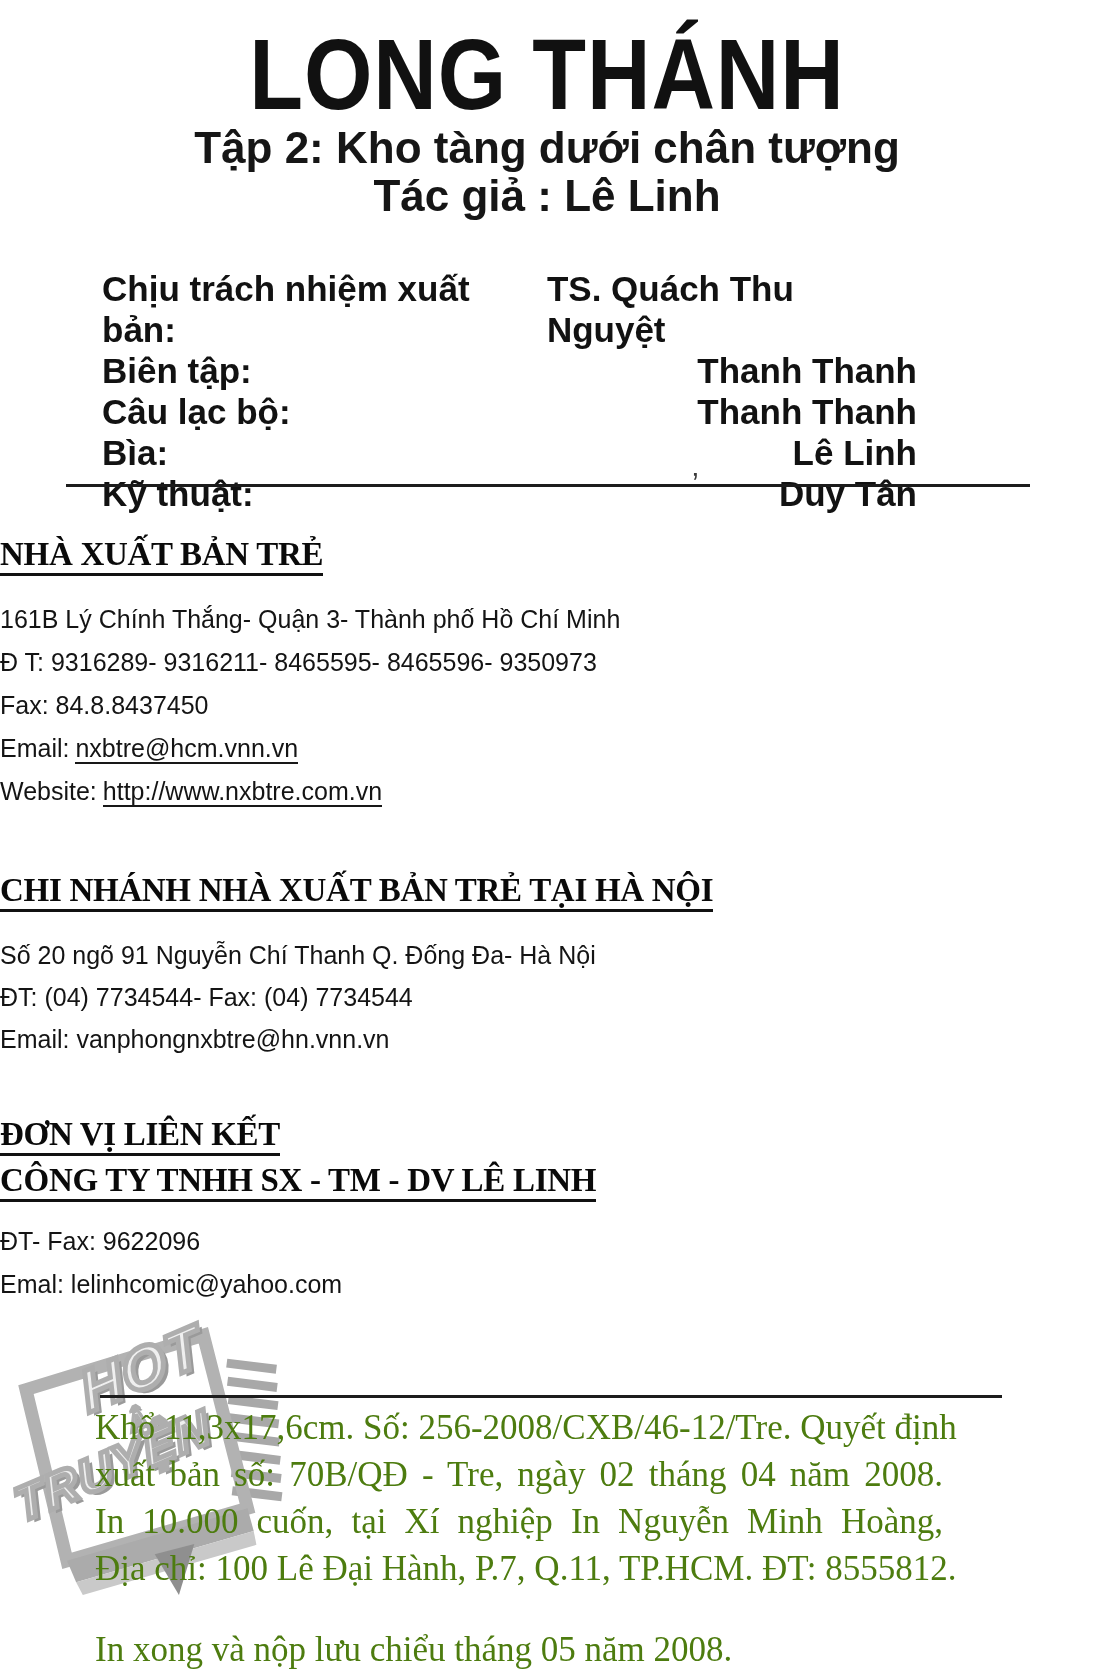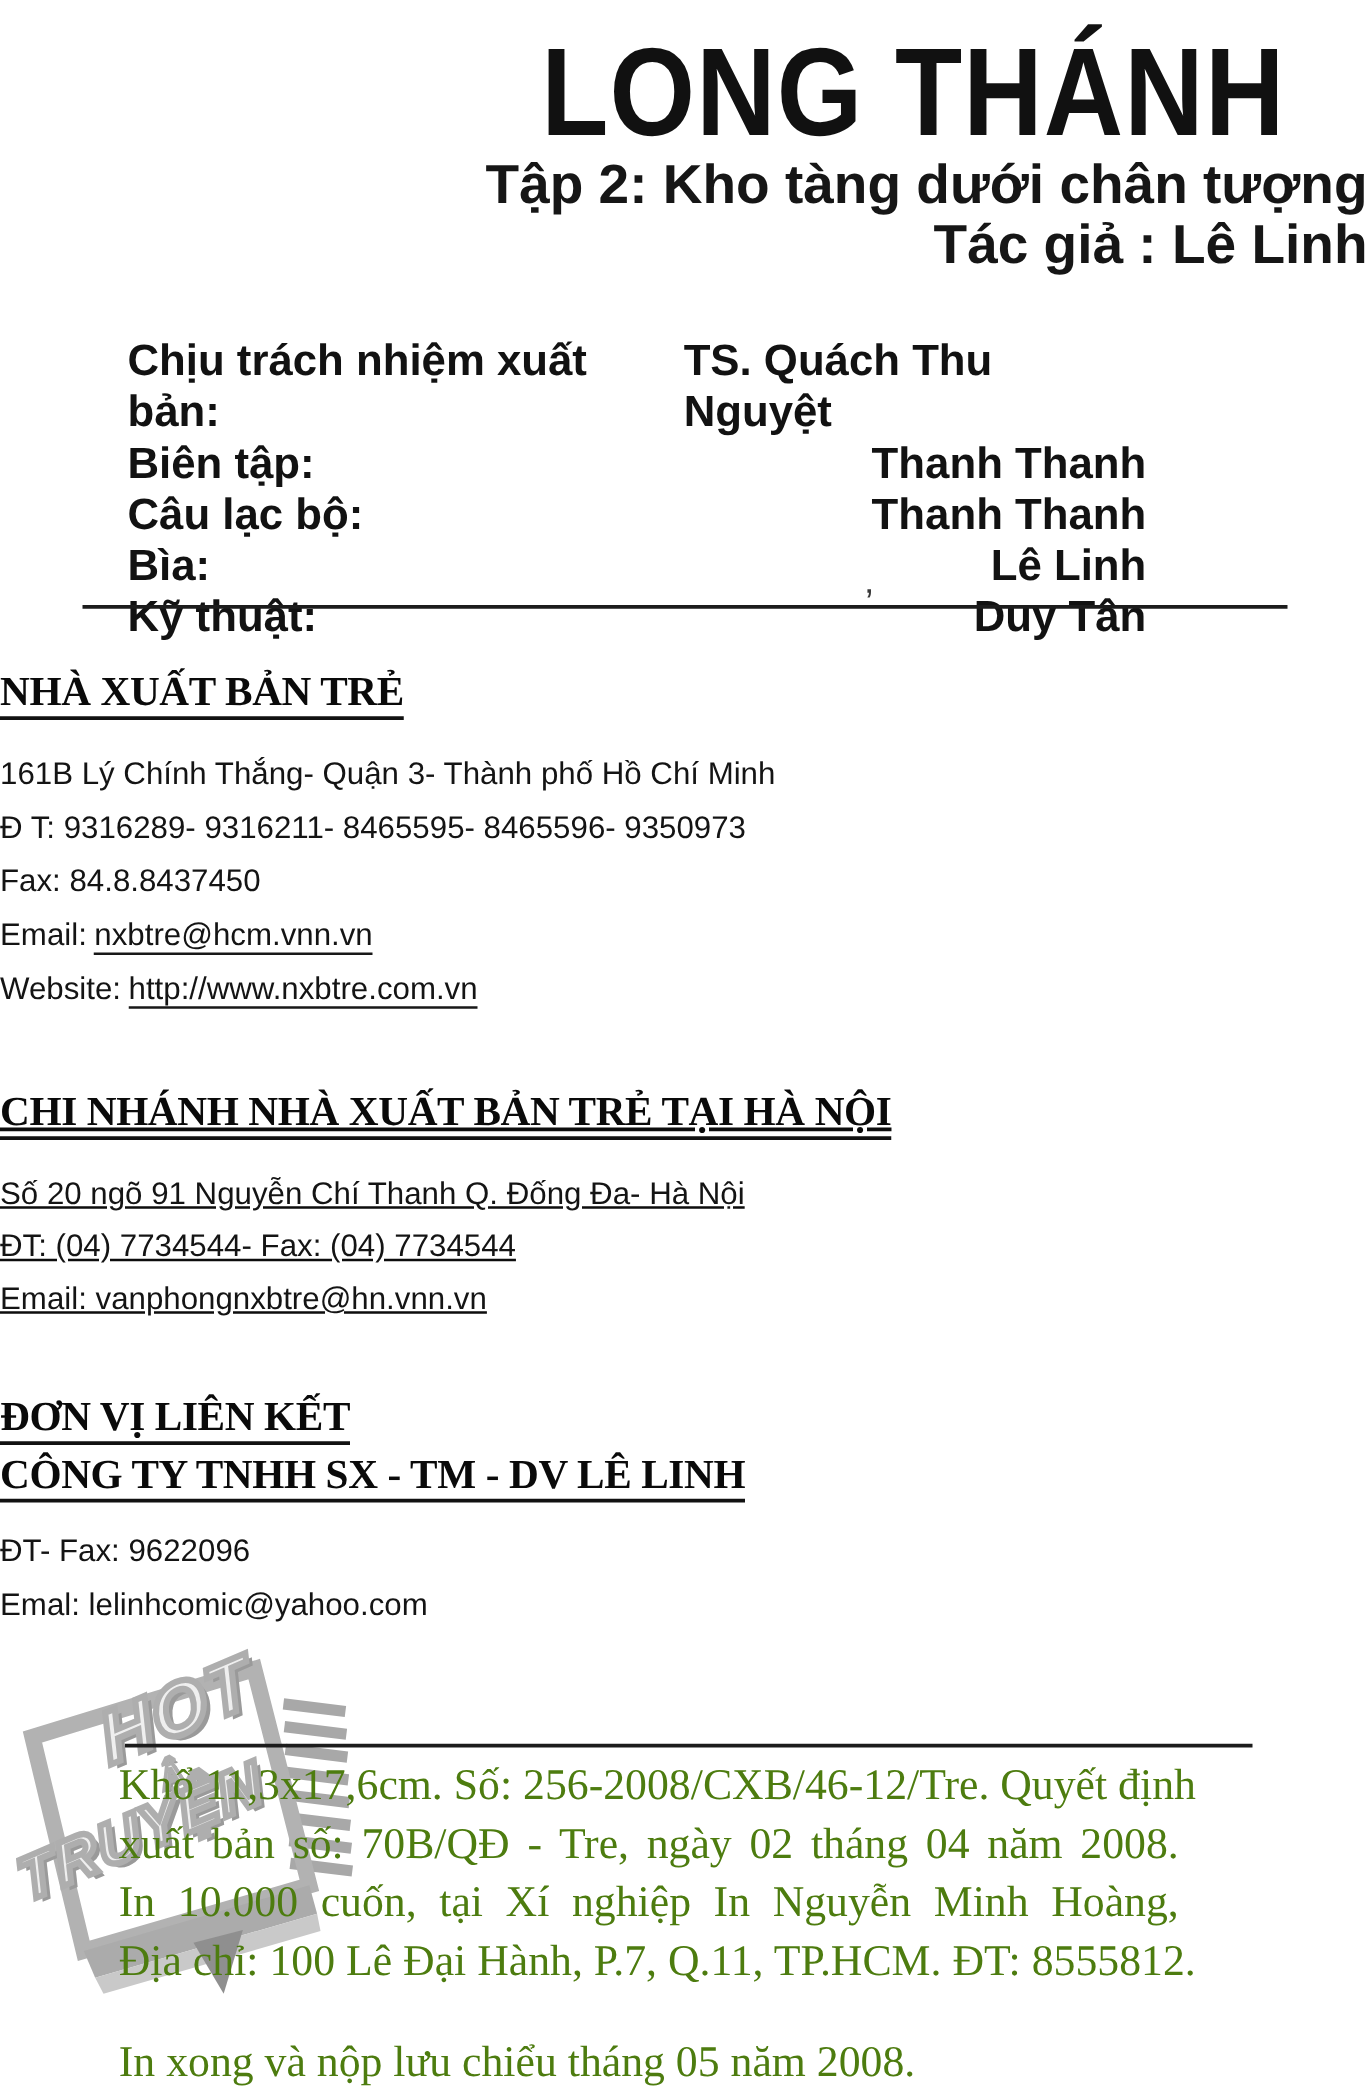--- a/index.html
+++ b/index.html
@@ -5,39 +5,39 @@
   html,body{margin:0;padding:0;background:#ffffff;}
   .page{
     position:relative;
     width:1094px;height:1680px;
     background:#ffffff;
     color:#0d0d0d;
     font-family:"Liberation Sans",sans-serif;
     overflow:hidden;
   }
   
-  .masthead{position:absolute;top:24px;left:0;width:100%;text-align:right;z-index:2;}
+  .masthead{position:absolute;top:24px;left:0;width:100%;text-align:center;z-index:2;}
   .book-title{
     margin:0;line-height:100px;font-size:100px;font-weight:800;
     letter-spacing:1px;transform:scaleX(0.88);transform-origin:50% 50%;
     font-family:"Liberation Sans",sans-serif;color:#111;
   }
   .sub{font-size:44px;font-weight:bold;line-height:48px;color:#161616;}
   
   .credits{position:absolute;top:268px;left:102px;width:815px;z-index:2;}
   .crow{display:flex;justify-content:space-between;line-height:41px;font-size:35px;font-weight:bold;color:#121212;}
   
   .rule{position:absolute;border:none;margin:0;border-top:3px solid #1c1c1c;z-index:2;}
   .rule1{top:484px;left:66px;width:964px;}
   .rule2{top:1395px;left:100px;width:902px;}
   .tick{position:absolute;top:466px;left:692px;font-size:30px;color:#3a3a3a;z-index:2;}
   
   .block{position:absolute;left:0;width:100%;text-align:left;z-index:2;}
   .publisher{top:534px;}
-  .branch{top:870px;text-decoration:underline;}
+  .branch{top:870px;}
   .partner{top:1114px;}
   .shead{
     margin:0 0 24px 0;font-family:"Liberation Serif",serif;
     font-size:33px;font-weight:bold;line-height:40px;letter-spacing:-0.3px;color:#0a0a0a;
   }
   .partner .shead{margin-bottom:6px;}
   .partner .shead.last-head{margin-bottom:20px;}
   .hul{border-bottom:3px solid #111;padding-bottom:1px;}
   .bline{font-size:25px;line-height:43px;color:#141414;}
   .branch .bline{line-height:42px;}

